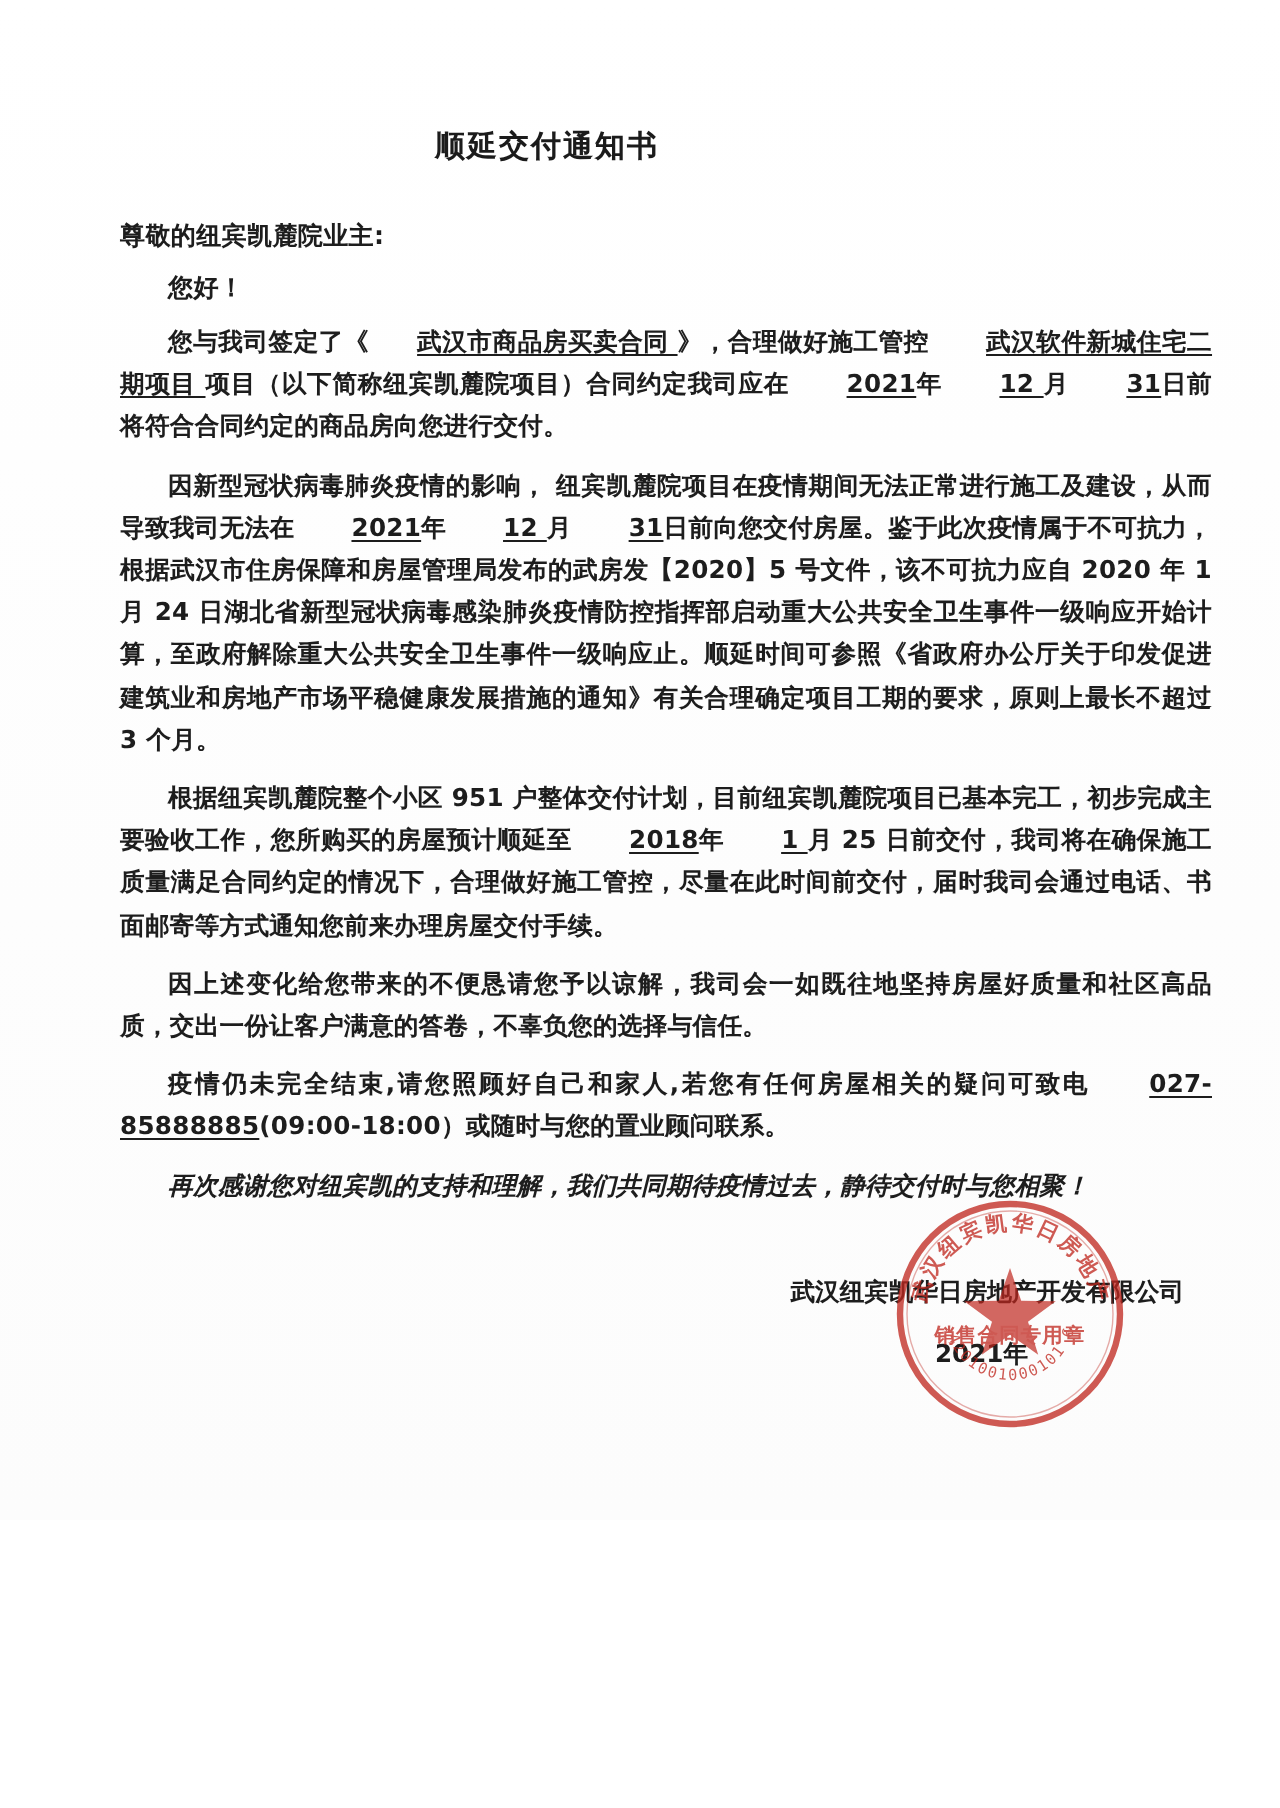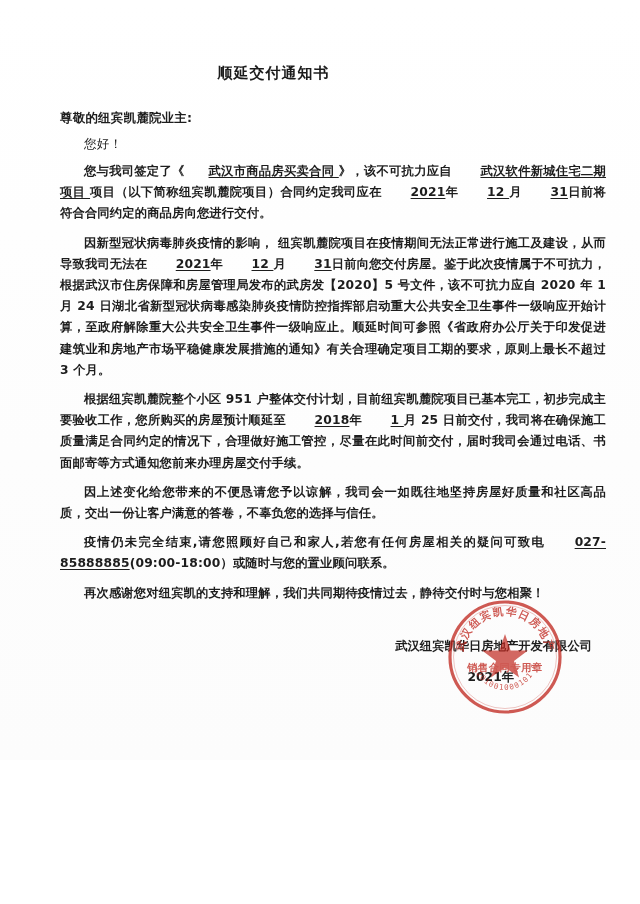--- a/index.html
+++ b/index.html
@@ -60,41 +60,42 @@
     line-height: 20px;
     margin: 0 0 6px 0;
     font-weight: bold;
     letter-spacing: 0.2px;
   }
   .greeting {
     font-size: 12.5px;
     line-height: 20px;
     margin: 0 0 7px 0;
     text-indent: 24px;
-    font-weight: normal;
+    font-weight: bold;
     letter-spacing: 0.2px;
   }
   p.para {
     font-size: 12.3px;
     line-height: 21.2px;
     margin: 0 0 8px 0;
     text-indent: 24px;
     text-align: justify;
     text-justify: inter-ideograph;
     letter-spacing: 0.15px;
     font-weight: bold;
     color: #1d1d1d;
   }
   .u {
     text-decoration: underline;
     text-underline-offset: 2px;
     padding-left: 24px;
   }
   .loose {
     letter-spacing: 1.1px;
+    font-style: italic;
   }
   
   .sign-block {
     position: absolute;
     right: 48px;
     top: 636px;
     width: 240px;
     text-align: right;
     z-index: 3;
   }
@@ -134,21 +135,21 @@
   <div class="white-bottom"></div>
 
   <div class="doc-title">顺延交付通知书</div>
 
   <div class="body-block">
 
     <p class="salutation">尊敬的纽宾凯麓院业主:</p>
 
     <p class="greeting">您好！</p>
 
-    <p class="para"><span>您与我司签定了《</span><span class="u">武汉市商品房买卖合同 </span><span>》，该不可抗力应自 </span><span class="u">武汉软件新城住宅二期项目 </span><span>项目（以下简称纽宾凯麓院项目）合同约定我司应在 </span><span class="u">2021</span><span>年 </span><span class="u">12 </span><span>月 </span><span class="u">31</span><span>日前将符合合同约定的商品房向您进行交付。</span></p>
+    <p class="para"><span>您与我司签定了《</span><span class="u">武汉市商品房买卖合同 </span><span>》，合理做好施工管控 </span><span class="u">武汉软件新城住宅二期项目 </span><span>项目（以下简称纽宾凯麓院项目）合同约定我司应在 </span><span class="u">2021</span><span>年 </span><span class="u">12 </span><span>月 </span><span class="u">31</span><span>日前将符合合同约定的商品房向您进行交付。</span></p>
 
     <p class="para"><span>因新型冠状病毒肺炎疫情的影响， 纽宾凯麓院项目在疫情期间无法正常进行施工及建设，从而导致我司无法在 </span><span class="u">2021</span><span>年 </span><span class="u">12 </span><span>月 </span><span class="u">31</span><span>日前向您交付房屋。鉴于此次疫情属于不可抗力，根据武汉市住房保障和房屋管理局发布的武房发【2020】5 号文件，该不可抗力应自 2020 年 1 月 24 日湖北省新型冠状病毒感染肺炎疫情防控指挥部启动重大公共安全卫生事件一级响应开始计算，至政府解除重大公共安全卫生事件一级响应止。顺延时间可参照《省政府办公厅关于印发促进建筑业和房地产市场平稳健康发展措施的通知》有关合理确定项目工期的要求，原则上最长不超过 3 个月。</span></p>
 
     <p class="para"><span>根据纽宾凯麓院整个小区 951 户整体交付计划，目前纽宾凯麓院项目已基本完工，初步完成主要验收工作，您所购买的房屋预计顺延至 </span><span class="u">2018</span><span>年 </span><span class="u">1 </span><span>月 25 </span><span>日前交付，我司将在确保施工质量满足合同约定的情况下，合理做好施工管控，尽量在此时间前交付，届时我司会通过电话、书面邮寄等方式通知您前来办理房屋交付手续。</span></p>
 
     <p class="para">因上述变化给您带来的不便恳请您予以谅解，我司会一如既往地坚持房屋好质量和社区高品质，交出一份让客户满意的答卷，不辜负您的选择与信任。</p>
 
     <p class="para"><span>疫情仍未完全结束,请您照顾好自己和家人,若您有任何房屋相关的疑问可致电 </span><span class="u">027-85888885</span><span>(09:00-18:00）或随时与您的置业顾问联系。</span></p>
 
     <p class="para loose">再次感谢您对纽宾凯的支持和理解，我们共同期待疫情过去，静待交付时与您相聚！</p>

